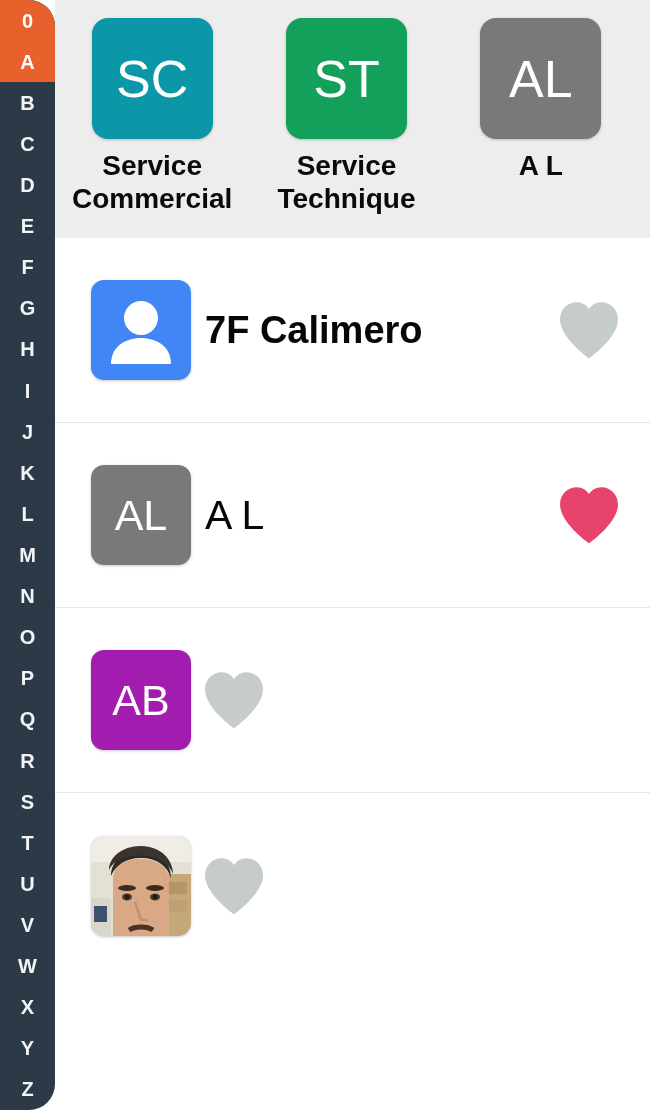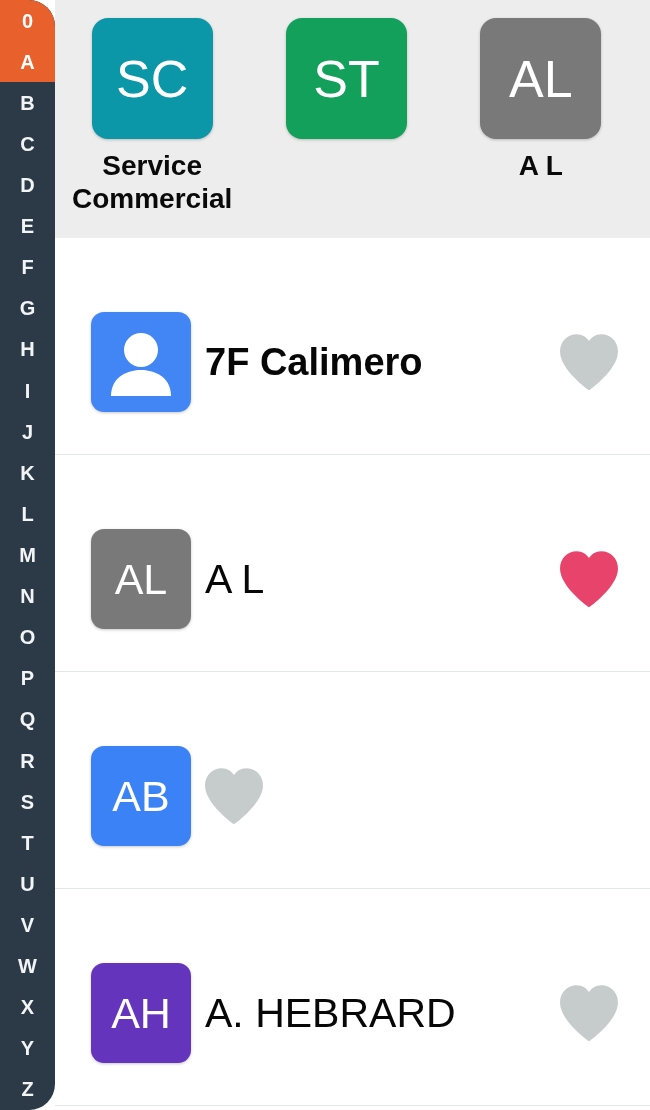--- a/index.html
+++ b/index.html
@@ -119,21 +119,20 @@
   }
   .contact-row {
     position: relative;
     width: 595px;
     height: 185px;
     display: flex;
     align-items: center;
     background: #ffffff;
     border-bottom: 1px solid #E3E7E9;
     cursor: pointer;
-    margin-top: 32px;
   }
   .contact-row:last-child { border-bottom: none; }
 
   .row-avatar {
     flex: 0 0 auto;
     margin-left: 36px;
     width: 100px;
     height: 100px;
     border-radius: 13px;
     display: flex;
@@ -218,20 +217,21 @@
 
   <div id="content">
 
     <div id="favorites-strip">
         <div class="fav-item">
           <div class="fav-avatar" style="background: rgb(11, 151, 168);">SC</div>
           <div class="fav-name">Service Commercial</div>
         </div>
         <div class="fav-item">
           <div class="fav-avatar" style="background: rgb(19, 160, 90); text-align: right;">ST</div>
+          <div class="fav-name">Service Technique</div>
         </div>
         <div class="fav-item">
           <div class="fav-avatar" style="background: rgb(121, 121, 121);">AL</div>
           <div class="fav-name">A L</div>
         </div>
       </div>
 
     <div id="contact-list">
         <div class="contact-row">
           <div class="row-avatar" style="background: rgb(66, 133, 244);">
@@ -250,30 +250,21 @@
         <div class="contact-row">
           <div class="row-avatar" style="background: rgb(121, 121, 121);">AL</div>
           <div class="row-name">A L</div>
           <div class="fav-heart">
             <svg viewBox="0 0 24 24" xmlns="http://www.w3.org/2000/svg">
               <path d="M12 21.2 C12 21.2 2.6 14.6 2.6 8.6 C2.6 5.3 5.1 3 8.0 3 C9.9 3 11.2 4.0 12 5.2 C12.8 4.0 14.1 3 16.0 3 C18.9 3 21.4 5.3 21.4 8.6 C21.4 14.6 12 21.2 12 21.2 Z" fill="#E8436B"></path>
             </svg>
           </div>
         </div>
         <div class="contact-row">
-          <div class="row-avatar" style="background: #3b82f6;">AB</div>
-          <div class="fav-heart">
-            <svg viewBox="0 0 24 24" xmlns="http://www.w3.org/2000/svg">
-              <path d="M12 21.2 C12 21.2 2.6 14.6 2.6 8.6 C2.6 5.3 5.1 3 8.0 3 C9.9 3 11.2 4.0 12 5.2 C12.8 4.0 14.1 3 16.0 3 C18.9 3 21.4 5.3 21.4 8.6 C21.4 14.6 12 21.2 12 21.2 Z" fill="#C6CBCC"></path>
-            </svg>
-          </div>
-        </div>
-        <div class="contact-row">
-          <div class="row-avatar" style="background: rgb(100, 52, 188);">AH</div>
-          <div class="row-name">A. HEBRARD</div>
+          <div class="row-avatar" style="background: #a21caf;">AB</div>
           <div class="fav-heart">
             <svg viewBox="0 0 24 24" xmlns="http://www.w3.org/2000/svg">
               <path d="M12 21.2 C12 21.2 2.6 14.6 2.6 8.6 C2.6 5.3 5.1 3 8.0 3 C9.9 3 11.2 4.0 12 5.2 C12.8 4.0 14.1 3 16.0 3 C18.9 3 21.4 5.3 21.4 8.6 C21.4 14.6 12 21.2 12 21.2 Z" fill="#C6CBCC"></path>
             </svg>
           </div>
         </div>
         <div class="contact-row">
           <div class="row-avatar photo">
             <svg class="portrait" viewBox="0 0 100 100" xmlns="http://www.w3.org/2000/svg">
               <defs>

